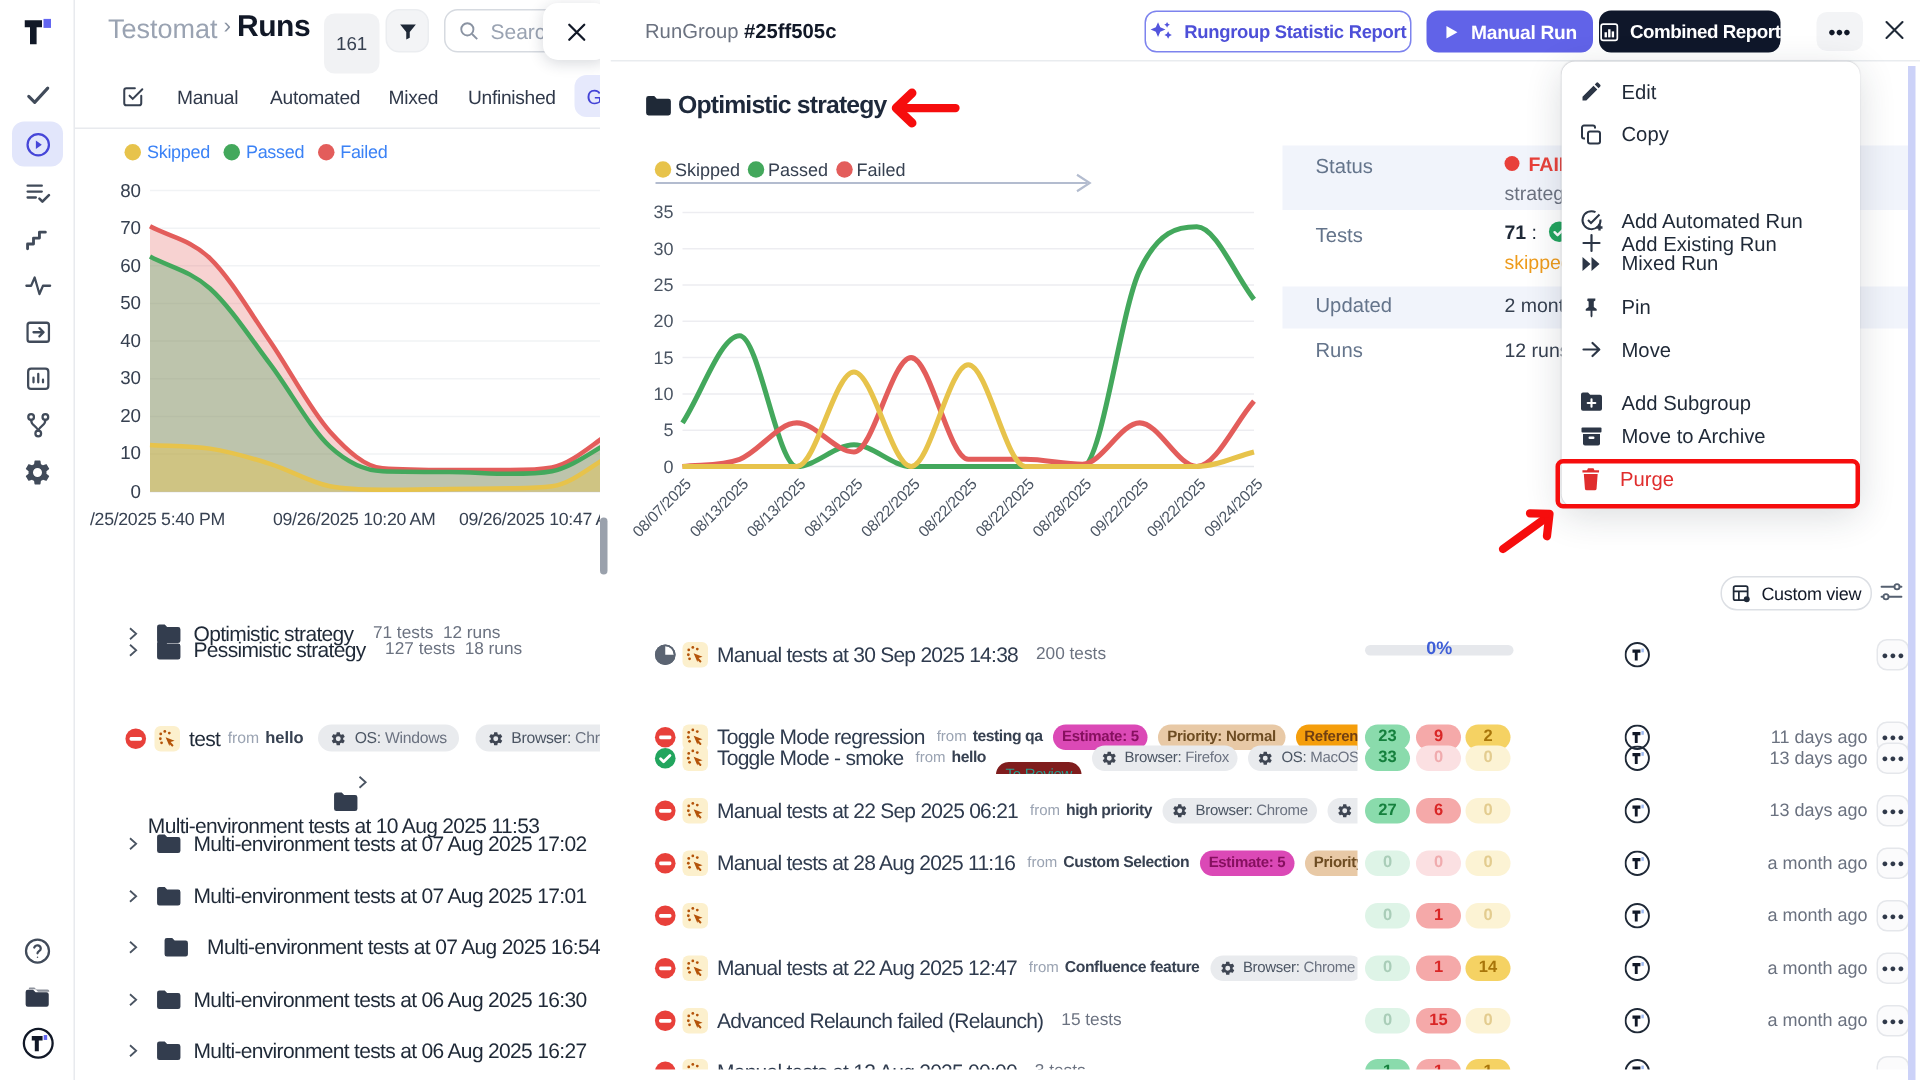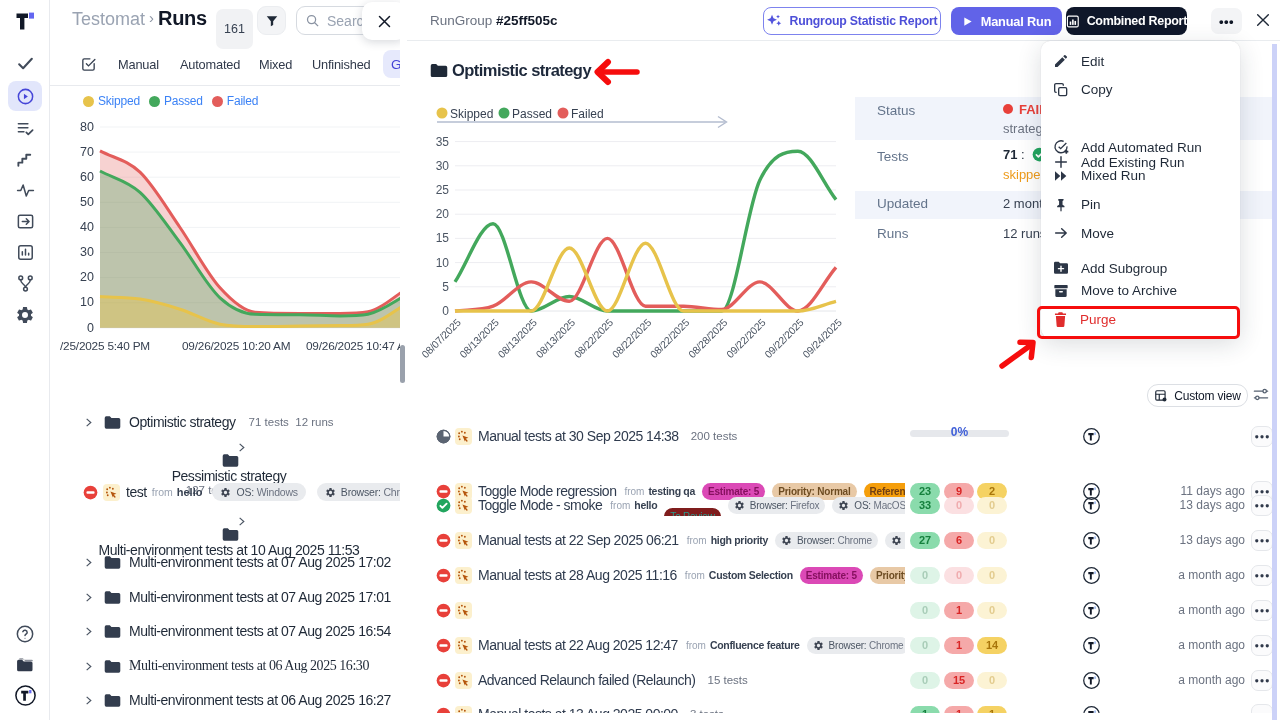--- a/index.html
+++ b/index.html
@@ -191,21 +191,21 @@
   <div class="trow" style="top:411px;">
         <svg class="chev" width="11" height="11" viewBox="0 0 24 24" fill="none" stroke="#4b5563" stroke-width="2.6">
           <path d="M8 4l9 8-9 8"></path>
         </svg>
         <svg class="tfold" width="17" height="15" viewBox="0 0 24 20" fill="#333d4e">
           <path d="M1 3.5A2.2 2.2 0 0 1 3.2 1.3h5l2.3 2.4h10.3A2.2 2.2 0 0 1 23 5.9v10.6a2.2 2.2 0 0 1-2.2 2.2H3.2A2.2 2.2 0 0 1 1 16.5z"></path>
         </svg>
         <span class="ttl">Optimistic strategy</span>
         <span class="tcnt">71 tests&nbsp;&nbsp;12 runs</span>
       </div>
-  <div class="trow" style="top:442px;flex-direction:column;">
+  <div class="trow" style="top:422px;">
         <svg class="chev" width="11" height="11" viewBox="0 0 24 24" fill="none" stroke="#4b5563" stroke-width="2.6">
           <path d="M8 4l9 8-9 8"></path>
         </svg>
         <svg class="tfold" width="17" height="15" viewBox="0 0 24 20" fill="#333d4e">
           <path d="M1 3.5A2.2 2.2 0 0 1 3.2 1.3h5l2.3 2.4h10.3A2.2 2.2 0 0 1 23 5.9v10.6a2.2 2.2 0 0 1-2.2 2.2H3.2A2.2 2.2 0 0 1 1 16.5z"></path>
         </svg>
         <span class="ttl">Pessimistic strategy</span>
         <span class="tcnt">127 tests&nbsp;&nbsp;18 runs</span>
       </div>
   <div class="trow" style="top:481px;">
@@ -254,30 +254,30 @@
       </div>
   <div class="trow" style="top:586px;">
         <svg class="chev" width="11" height="11" viewBox="0 0 24 24" fill="none" stroke="#4b5563" stroke-width="2.6">
           <path d="M8 4l9 8-9 8"></path>
         </svg>
         <svg class="tfold" width="17" height="15" viewBox="0 0 24 20" fill="#333d4e">
           <path d="M1 3.5A2.2 2.2 0 0 1 3.2 1.3h5l2.3 2.4h10.3A2.2 2.2 0 0 1 23 5.9v10.6a2.2 2.2 0 0 1-2.2 2.2H3.2A2.2 2.2 0 0 1 1 16.5z"></path>
         </svg>
         <span class="ttl">Multi-environment tests at 07 Aug 2025 17:01</span>
       </div>
-  <div class="trow" style="top:620px;">
+  <div class="trow" style="top:620px;justify-content:space-between;">
         <svg class="chev" width="11" height="11" viewBox="0 0 24 24" fill="none" stroke="#4b5563" stroke-width="2.6">
           <path d="M8 4l9 8-9 8"></path>
         </svg>
         <svg class="tfold" width="17" height="15" viewBox="0 0 24 20" fill="#333d4e">
           <path d="M1 3.5A2.2 2.2 0 0 1 3.2 1.3h5l2.3 2.4h10.3A2.2 2.2 0 0 1 23 5.9v10.6a2.2 2.2 0 0 1-2.2 2.2H3.2A2.2 2.2 0 0 1 1 16.5z"></path>
         </svg>
         <span class="ttl">Multi-environment tests at 07 Aug 2025 16:54</span>
       </div>
-  <div class="trow" style="top:655px;font-family:Liberation Serif, serif;">
+  <div class="trow" style="top:655px;">
         <svg class="chev" width="11" height="11" viewBox="0 0 24 24" fill="none" stroke="#4b5563" stroke-width="2.6">
           <path d="M8 4l9 8-9 8"></path>
         </svg>
         <svg class="tfold" width="17" height="15" viewBox="0 0 24 20" fill="#333d4e">
           <path d="M1 3.5A2.2 2.2 0 0 1 3.2 1.3h5l2.3 2.4h10.3A2.2 2.2 0 0 1 23 5.9v10.6a2.2 2.2 0 0 1-2.2 2.2H3.2A2.2 2.2 0 0 1 1 16.5z"></path>
         </svg>
         <span class="ttl">Multi-environment tests at 06 Aug 2025 16:30</span>
       </div>
   <div class="trow" style="top:689px;">
         <svg class="chev" width="11" height="11" viewBox="0 0 24 24" fill="none" stroke="#4b5563" stroke-width="2.6">

